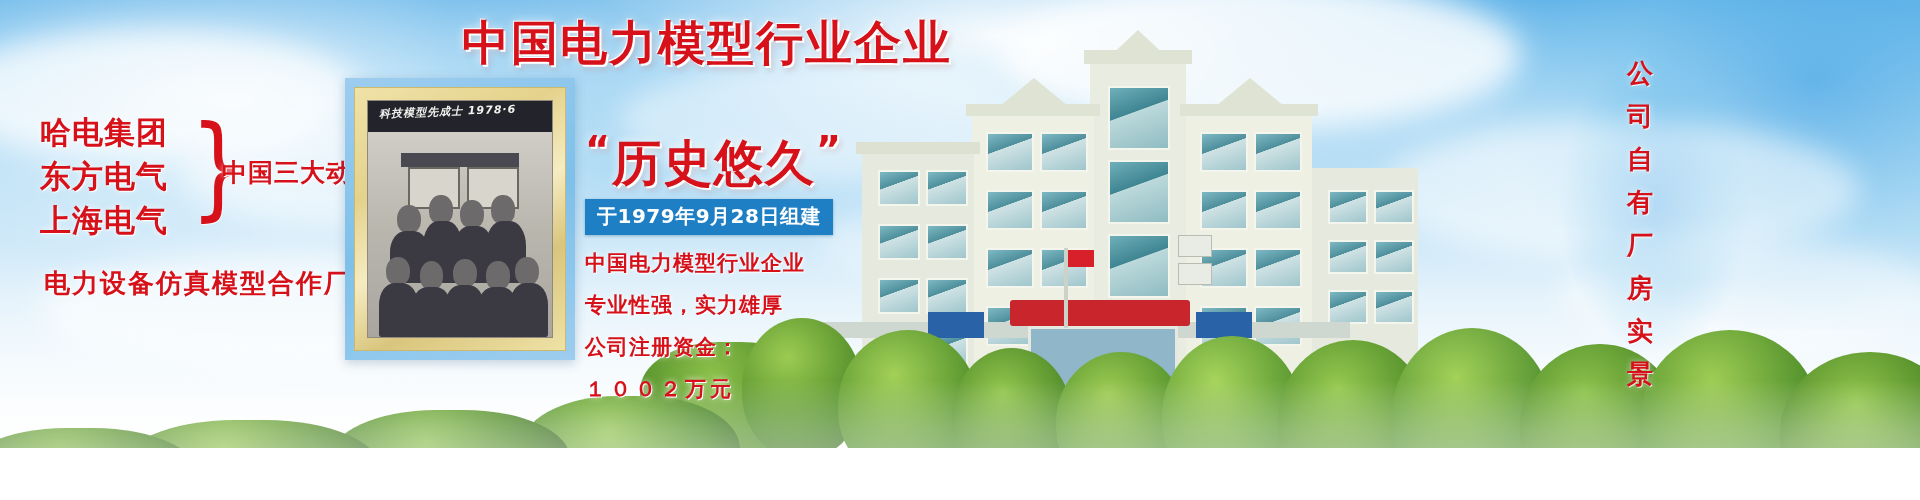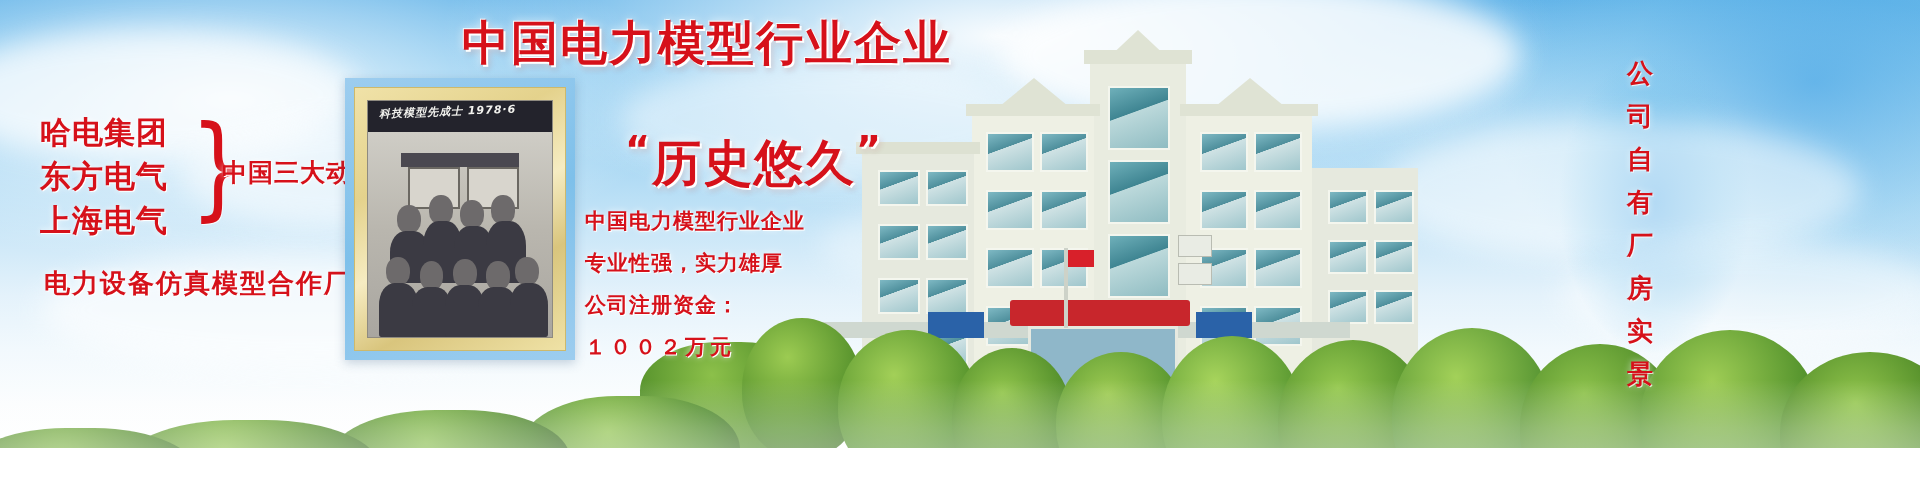--- a/index.html
+++ b/index.html
@@ -120,21 +120,20 @@
   .pp-body{position:absolute;border-radius:40% 40% 6% 6%;background:#3b3a43;}
   .pp-shelf{position:absolute;background:#4a4850;}
   .pp-box{position:absolute;background:#d8d5cd;border:2px solid #6b6862;}
 
   
   .center{position:absolute;left:585px;top:120px;width:330px;}
   .quote{
     font-size:49px;font-weight:700;color:#d6111a;white-space:nowrap;
     line-height:58px;letter-spacing:2px;
     text-shadow:2px 2px 0 #fff,0 0 10px rgba(255,255,255,.9),3px 4px 6px rgba(120,0,0,.2);
-    margin-left:40px;
   }
   .quote .qm{font-size:38px;vertical-align:18px;}
   .badge{
     display:inline-block;margin-top:6px;padding:4px 12px 5px;
     background:#1f7fc4;color:#ffffff;font-size:20px;font-weight:700;
     letter-spacing:.5px;white-space:nowrap;
     box-shadow:0 1px 3px rgba(0,60,110,.3);
   }
   .cline{
     font-size:21px;font-weight:700;color:#d6111a;white-space:nowrap;
@@ -299,20 +298,21 @@
         <div class="pp-body" style="left:42%;top:78%;width:21%;height:22%;"></div>
         <div class="pp-body" style="left:60%;top:79%;width:21%;height:21%;"></div>
         <div class="pp-body" style="left:77%;top:77%;width:21%;height:23%;"></div>
       </div>
     </div>
   </div>
 
   <div class="center">
     <div class="quote"><span class="qm">“</span><span>历史悠久</span><span class="qm">”</span></div>
 
+    <div><span class="badge">于1979年9月28日组建</span></div>
 
     <div class="cline">中国电力模型行业企业</div>
     <div class="cline">专业性强，实力雄厚</div>
     <div class="cline">公司注册资金：</div>
     <div class="cline num">１００２万元</div>
   </div>
 
   <div class="vtext">
     <span>公</span>
     <span>司</span>

